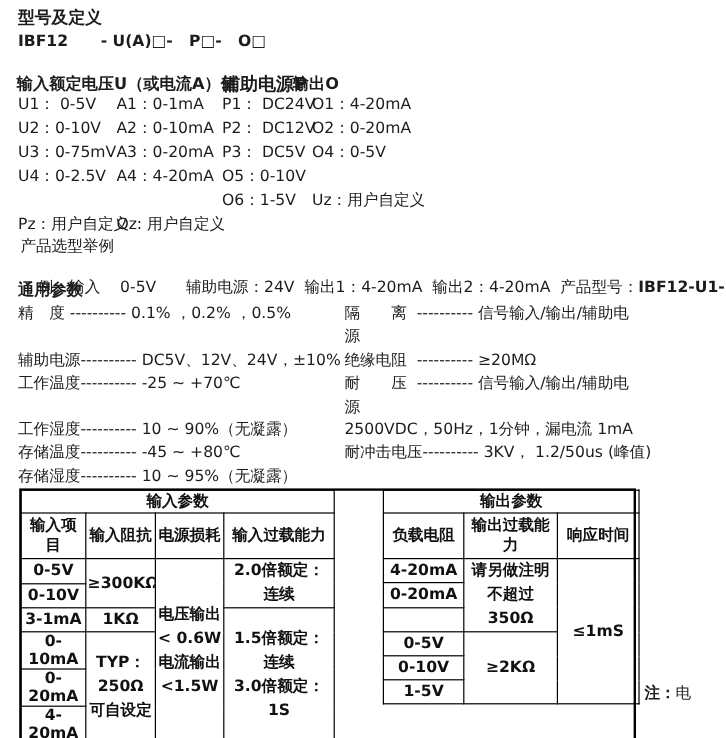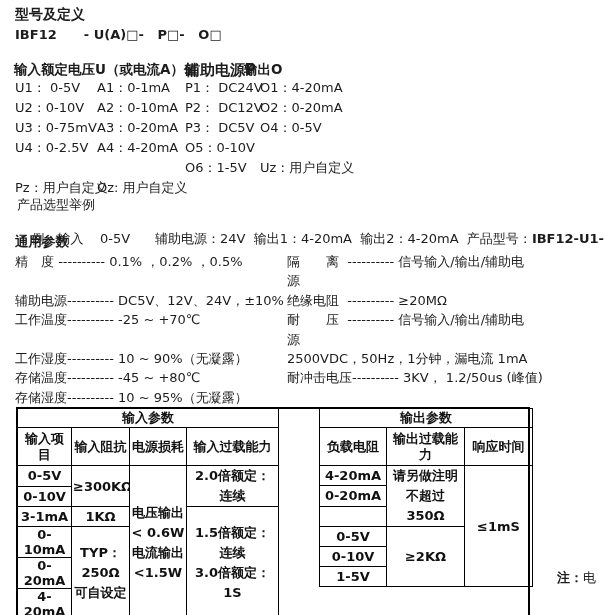--- a/index.html
+++ b/index.html
@@ -188,19 +188,19 @@
       <tr class="dr">
         <td>0-10V</td>
       </tr>
       <tr class="dr">
         <td>1-5V</td>
       </tr>
     </tbody>
       </table>
   </div>
 
-  <div class="abs" style="left:557px; top:569px;">
+  <div class="abs" style="left:537px; top:569px;">
     <span class="b">注：</span><span>电</span>
   </div>
 
   <div class="abs" style="left:15px; top:592px;margin-top:37px;">流输出型如果要求负载电阻500Ω, 请另做注明</div>
 
 </div>
 
 </body></html>

